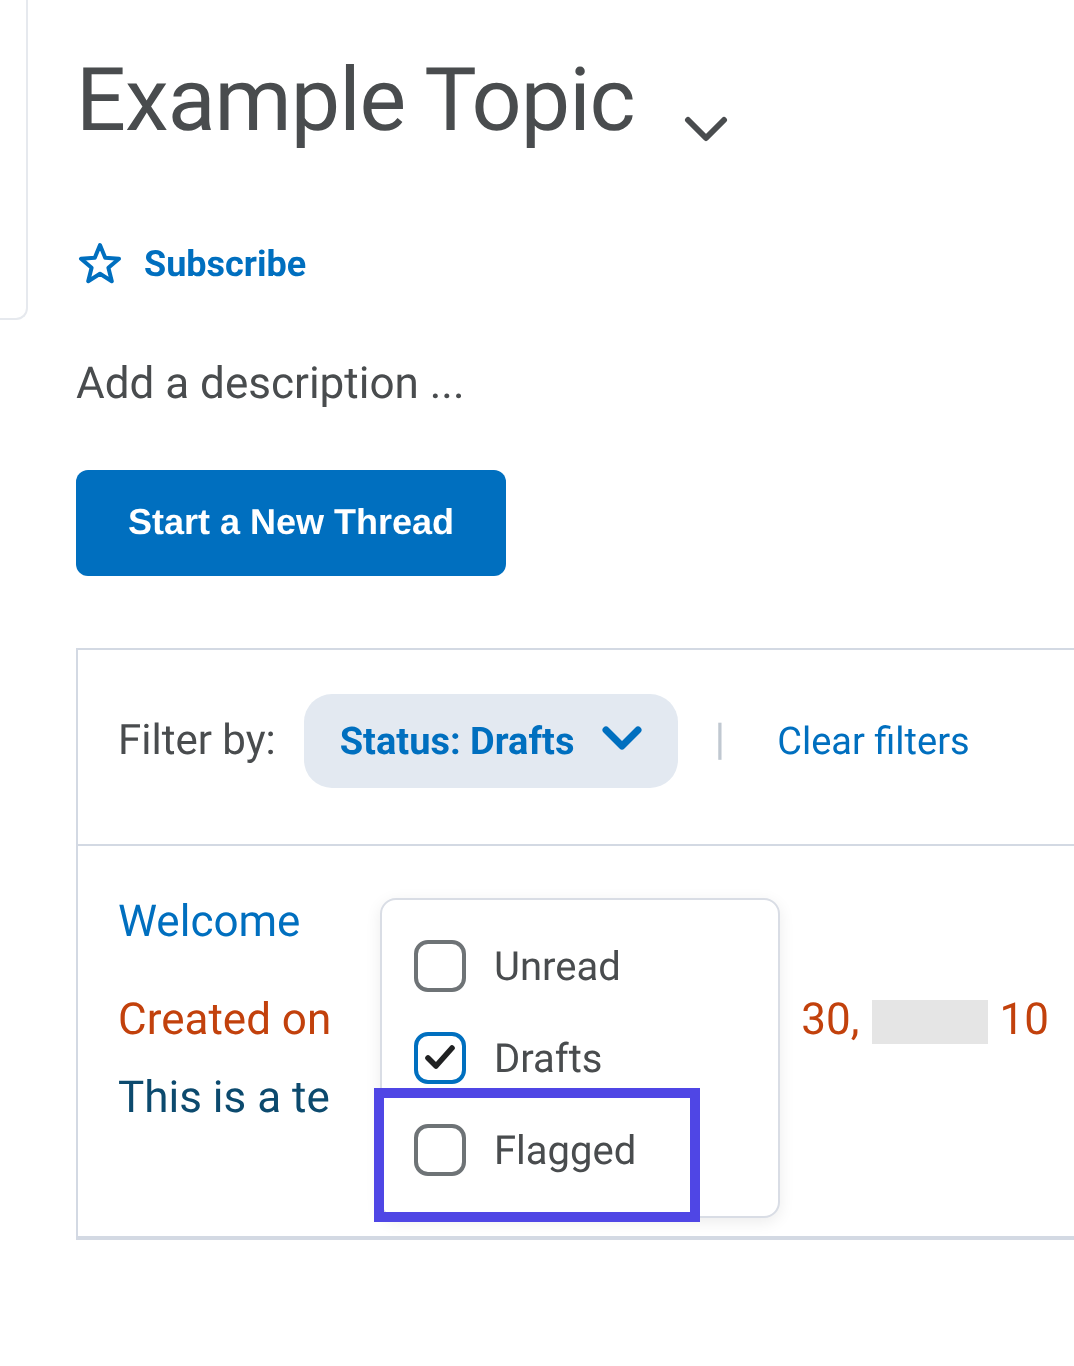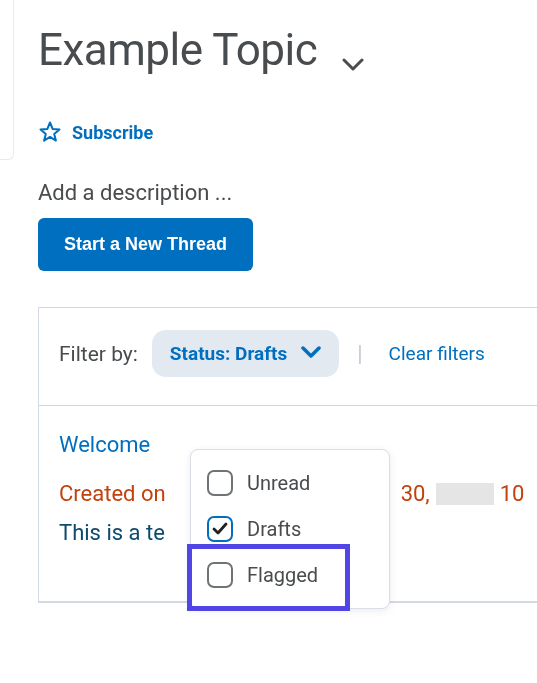--- a/index.html
+++ b/index.html
@@ -52,21 +52,21 @@
     margin-top: 36px;
   }
   .new-thread-btn {
     background: #006fbf;
     color: #fff;
     border: none;
     font-size: 18px;
     font-weight: 700;
     padding: 16px 26px;
     border-radius: 6px;
-    margin-top: 13px;
+    margin-top: 30px;
     cursor: pointer;
   }
   .panel {
     border: 1px solid #d3d9e3;
     margin-top: 36px;
     width: 520px;
   }
   .filter-bar {
     display: flex;
     align-items: center;

